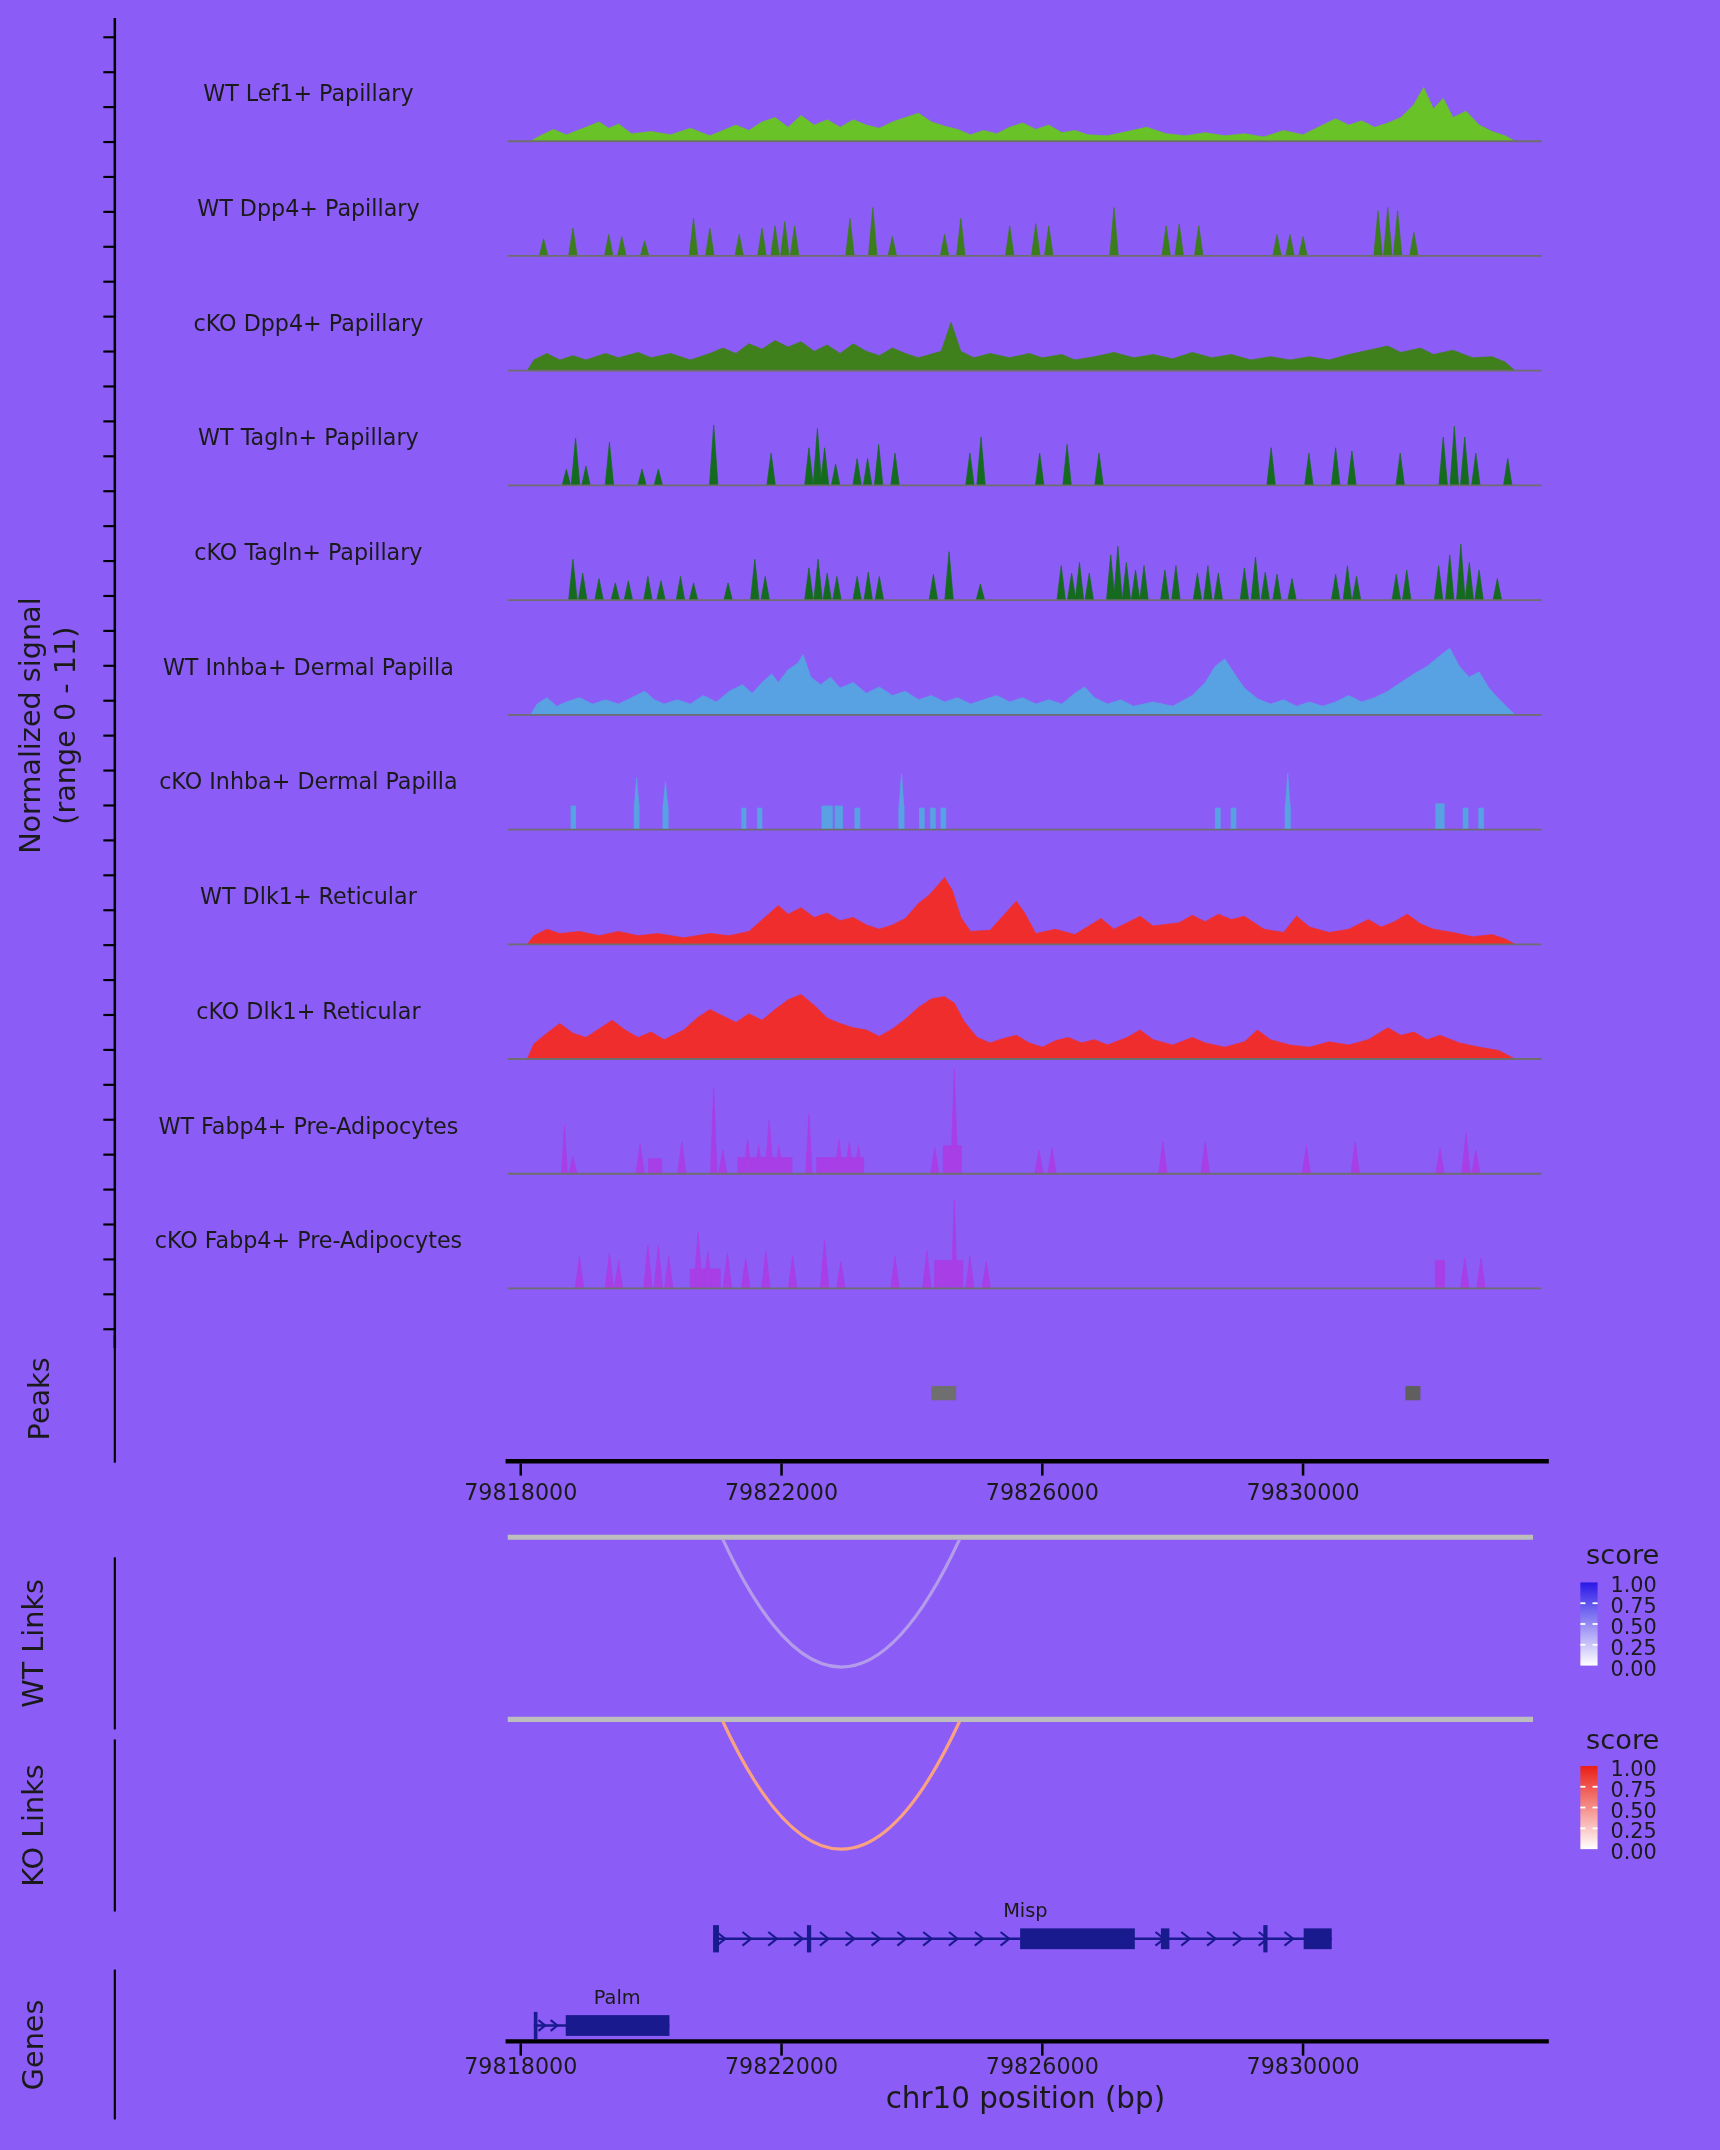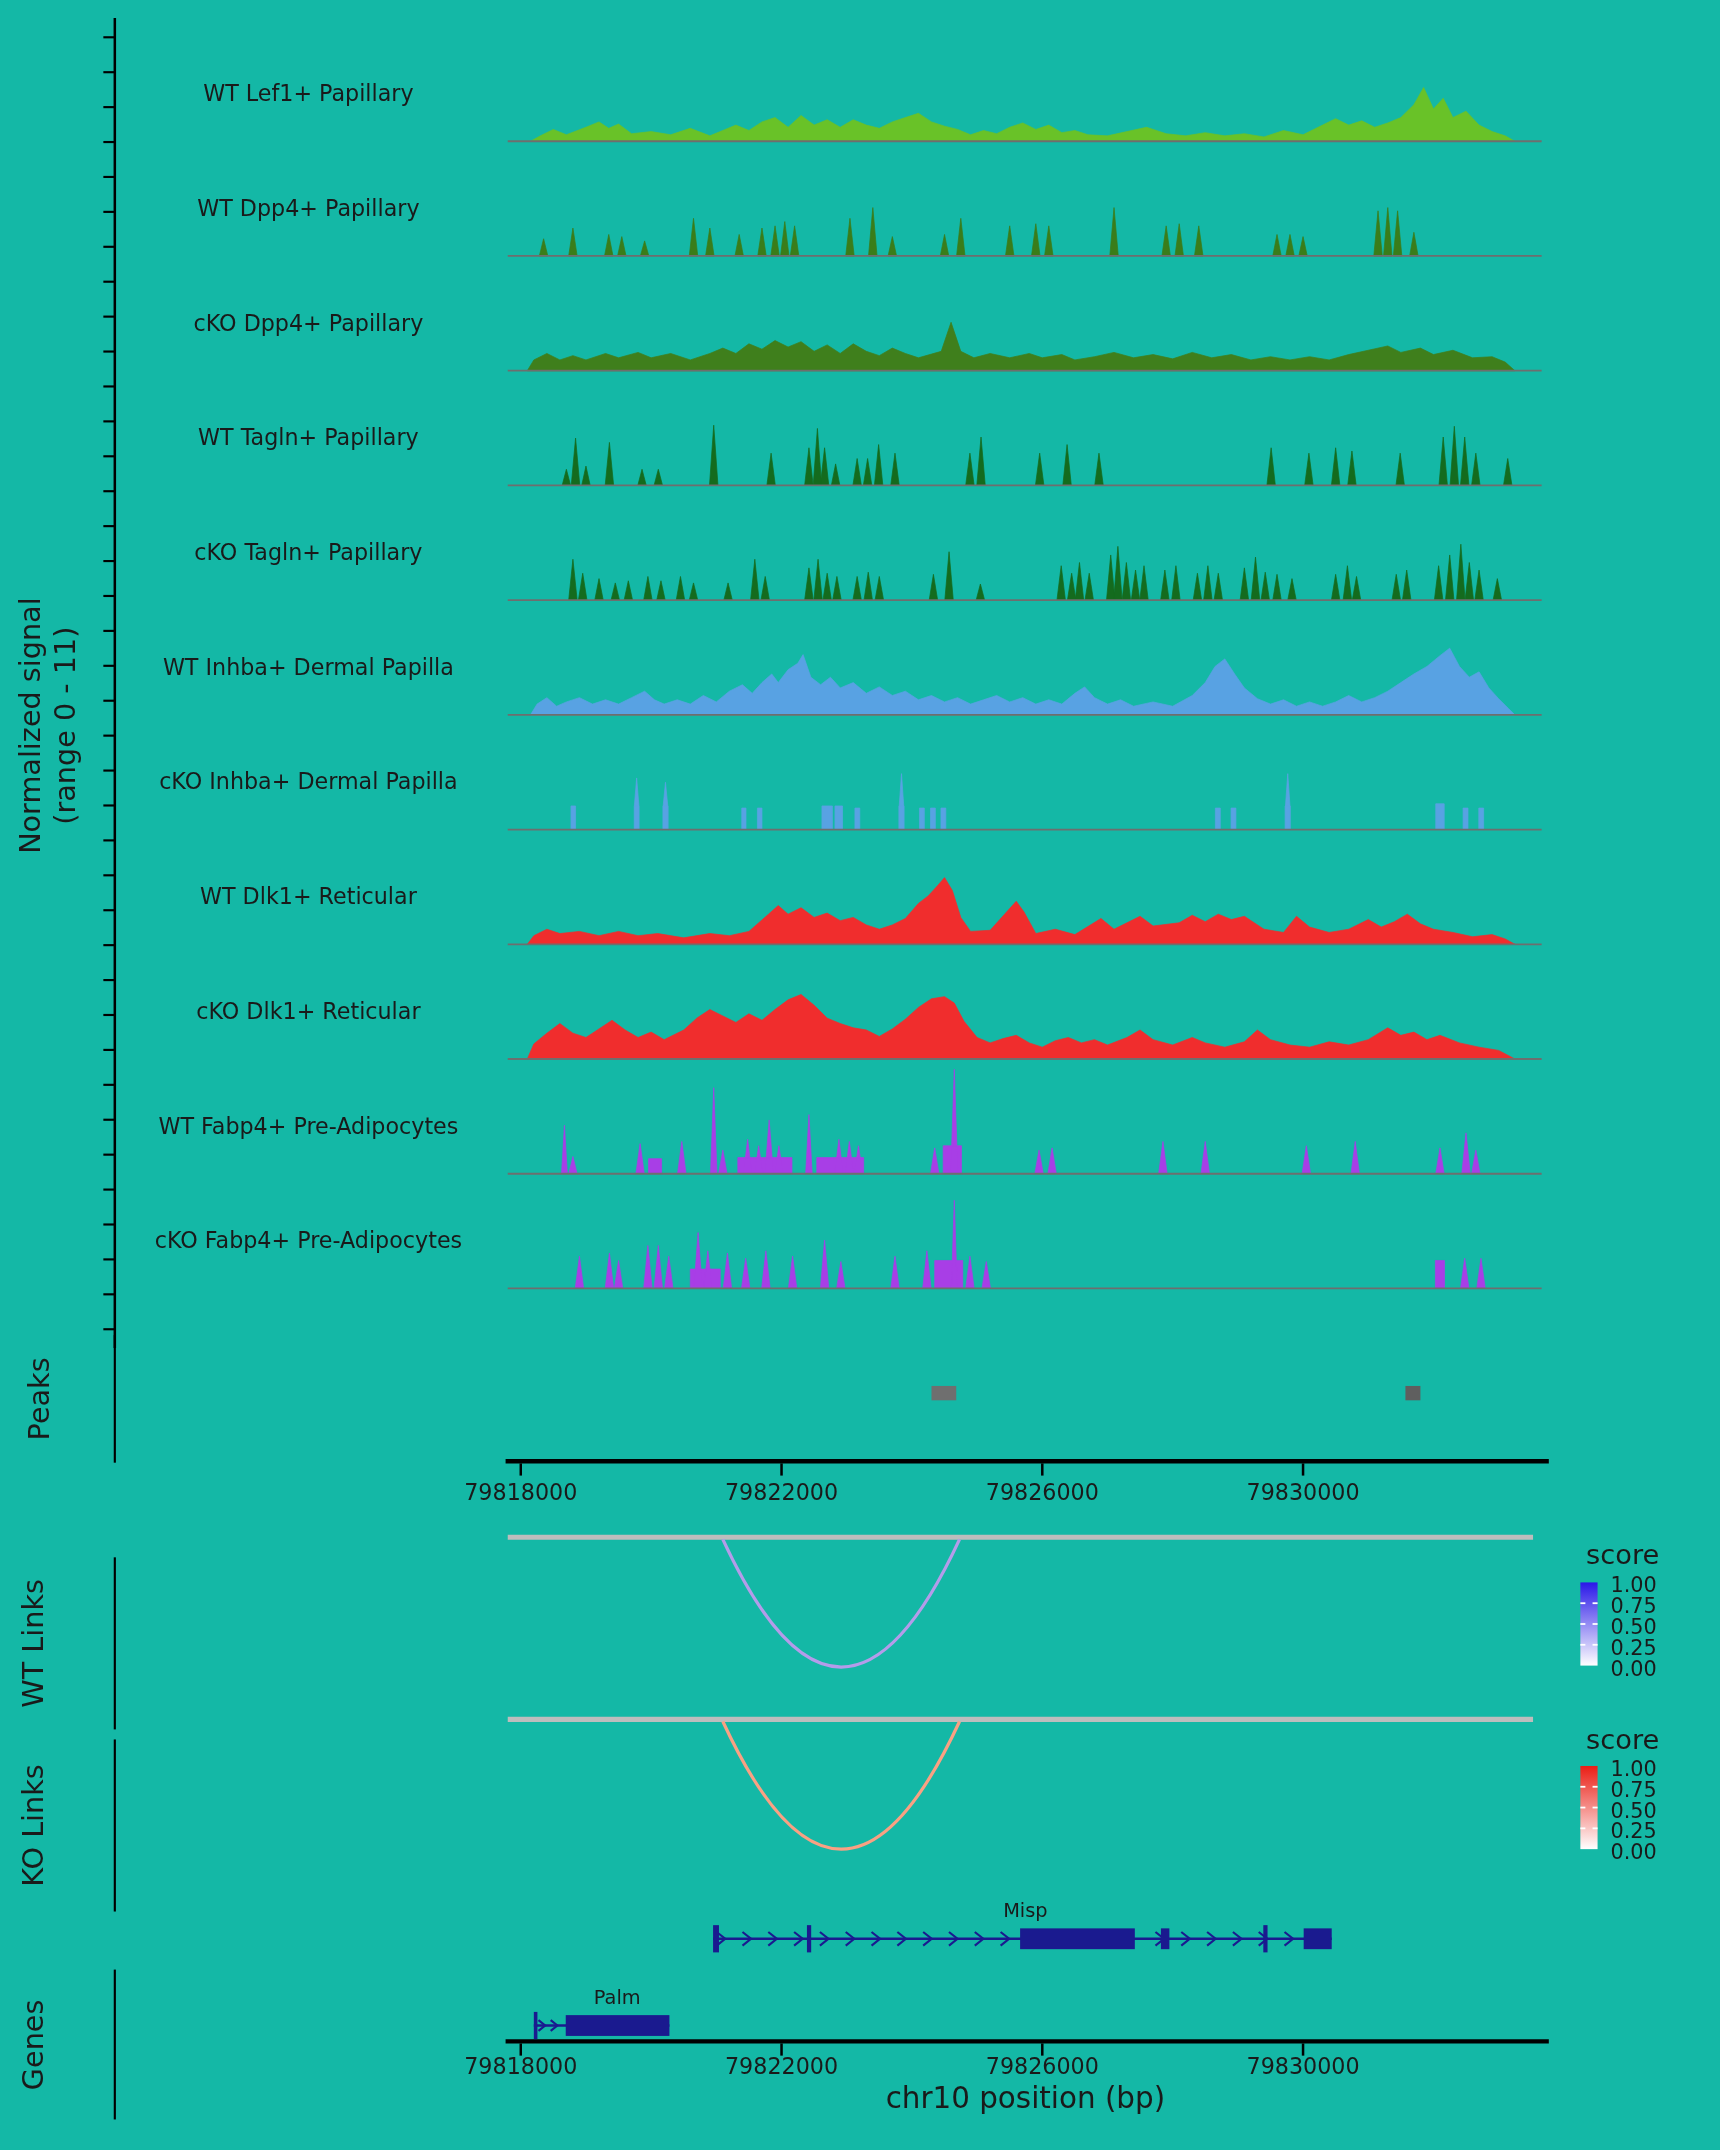--- a/index.html
+++ b/index.html
@@ -1,16 +1,16 @@
 <!DOCTYPE html>
 <html style="font-size:11.5px"><head>
 <meta charset="utf-8">
 <style>
   html,body{margin:0;padding:0;background:#ffffff;}
-  .fig{position:relative;width:1721px;height:2151px;background:#14b8a6;overflow:hidden;}
+  .fig{position:relative;width:1721px;height:2151px;background:#8b5cf6;overflow:hidden;}
   svg{font-family:"DejaVu Sans","Liberation Sans",sans-serif;}
   text{fill:#1a1a1a;}
 </style>
 </head>
 <body>
 
 <div class="fig">
   <svg id="chart" width="1721" height="2151" viewBox="0 0 2400 3000">
     <g id="gen">
         <line x1="160" y1="25" x2="160" y2="1880" stroke="#000" stroke-width="3.5"></line>

